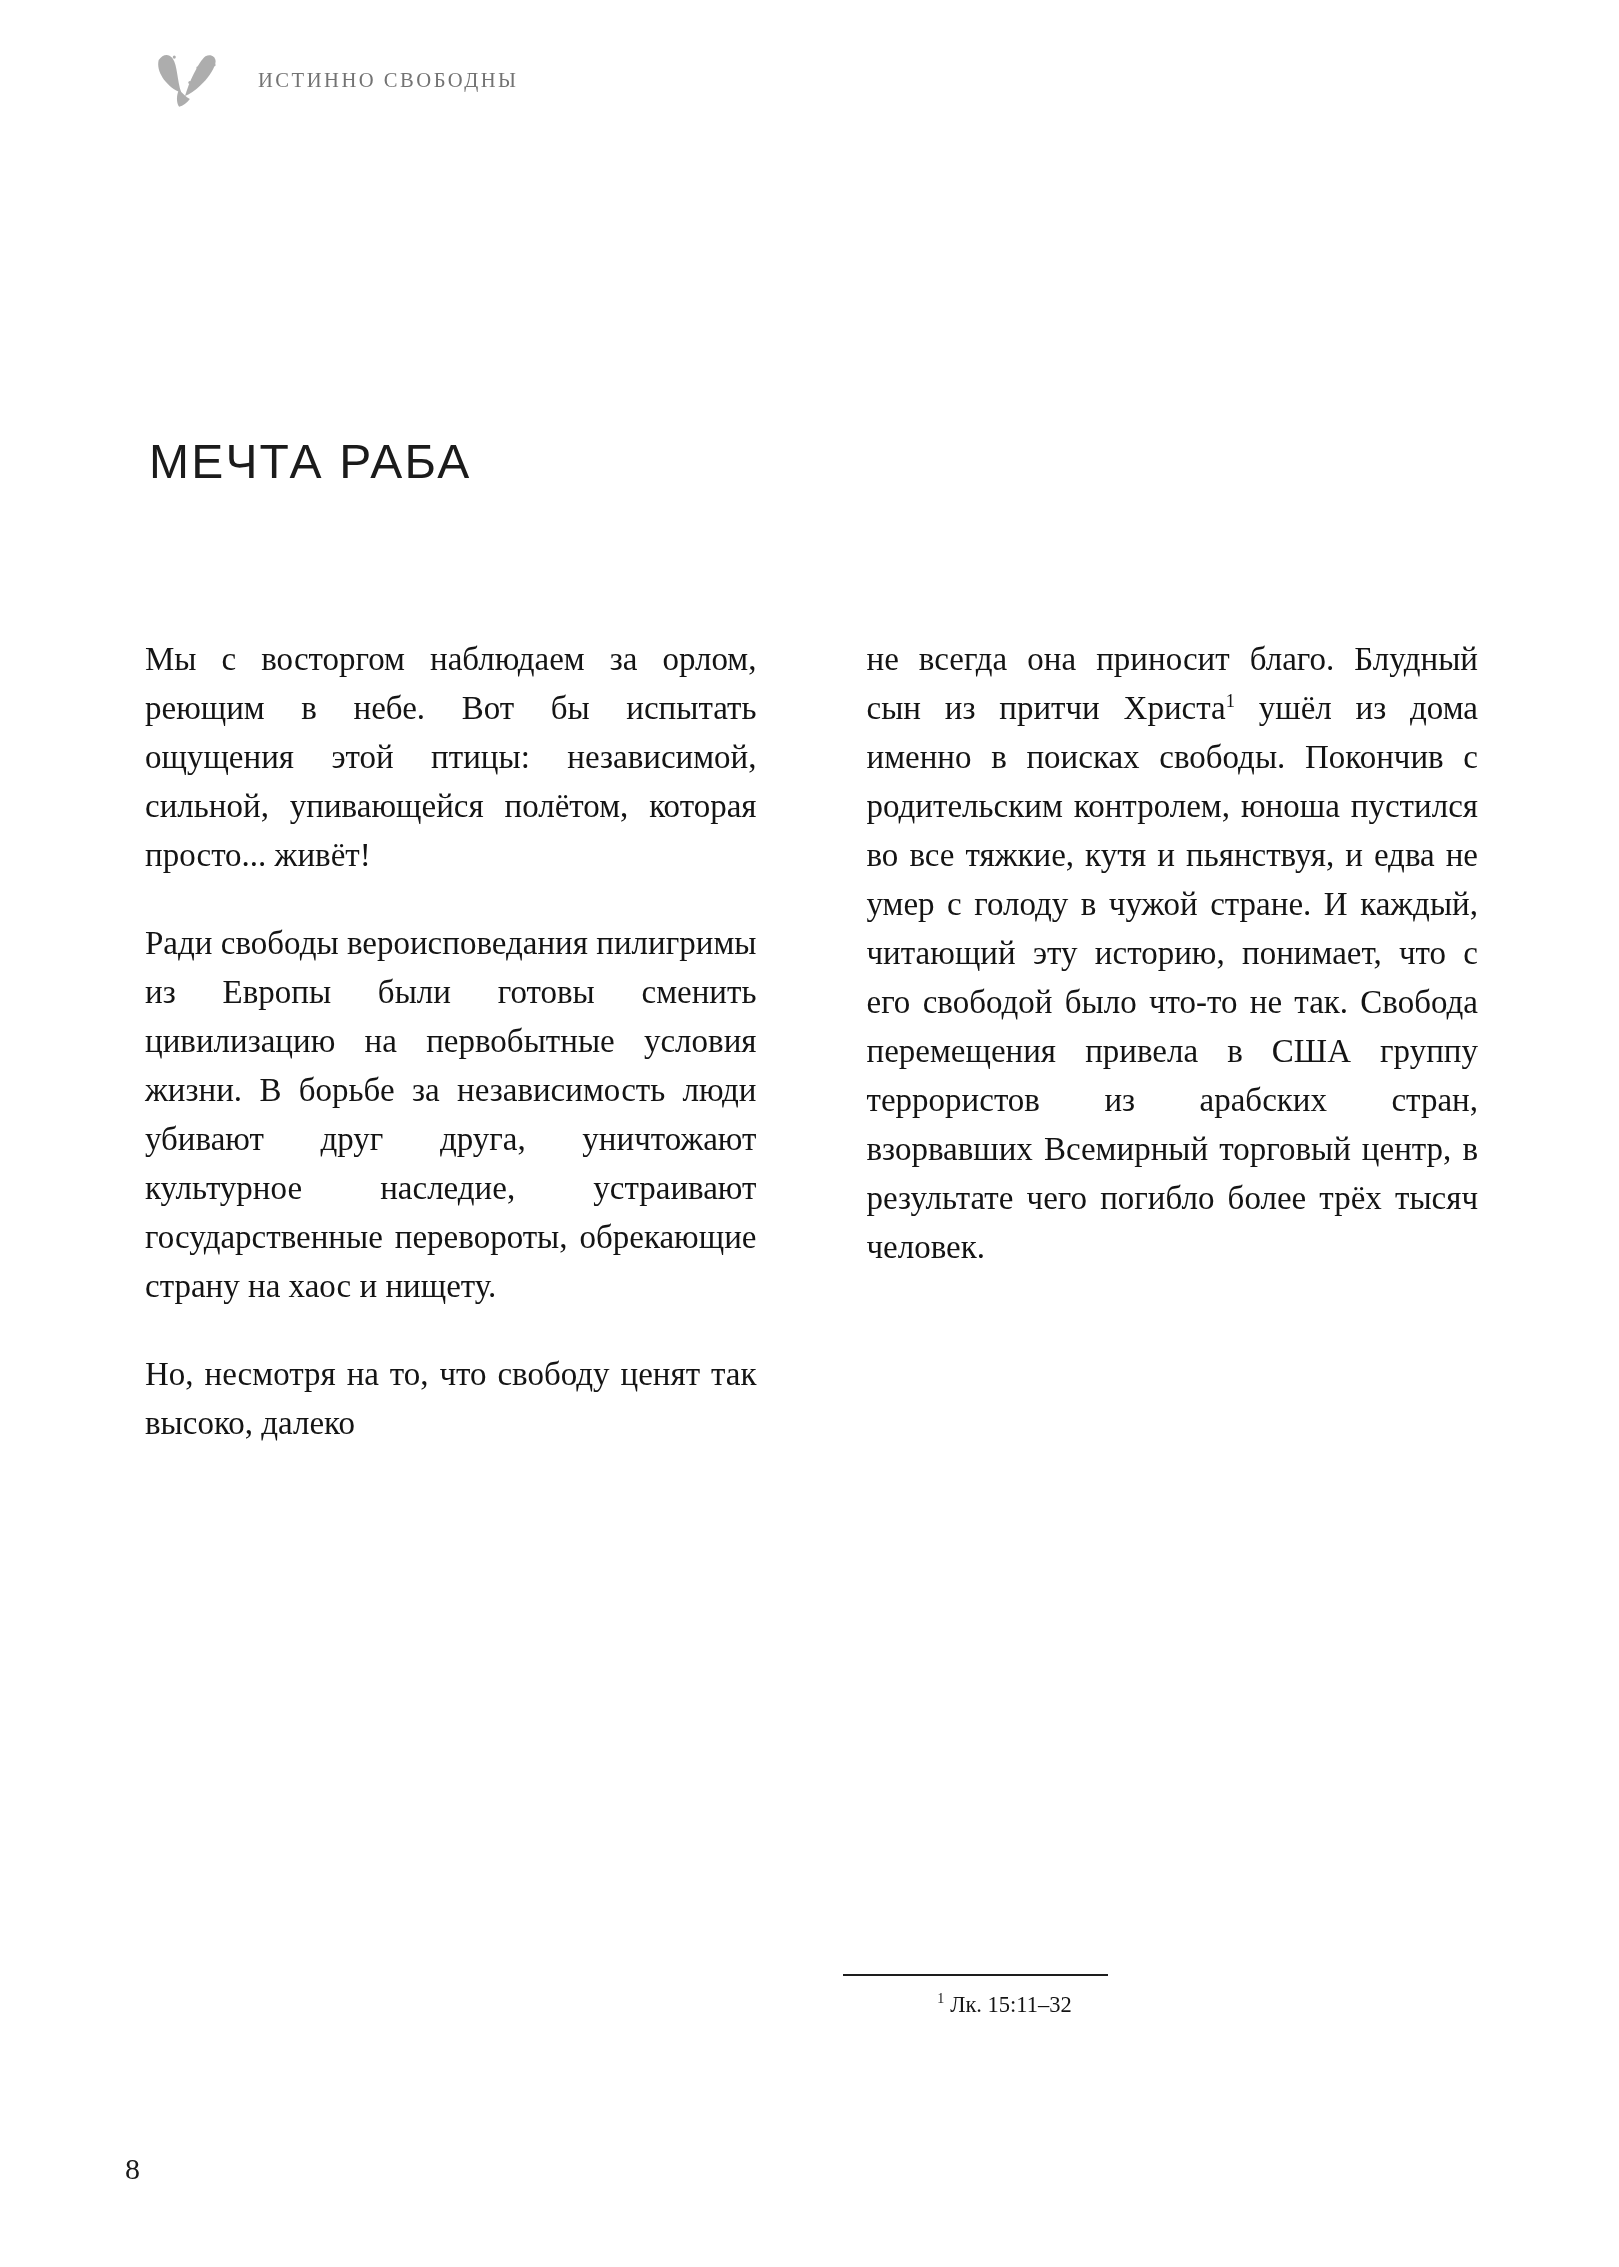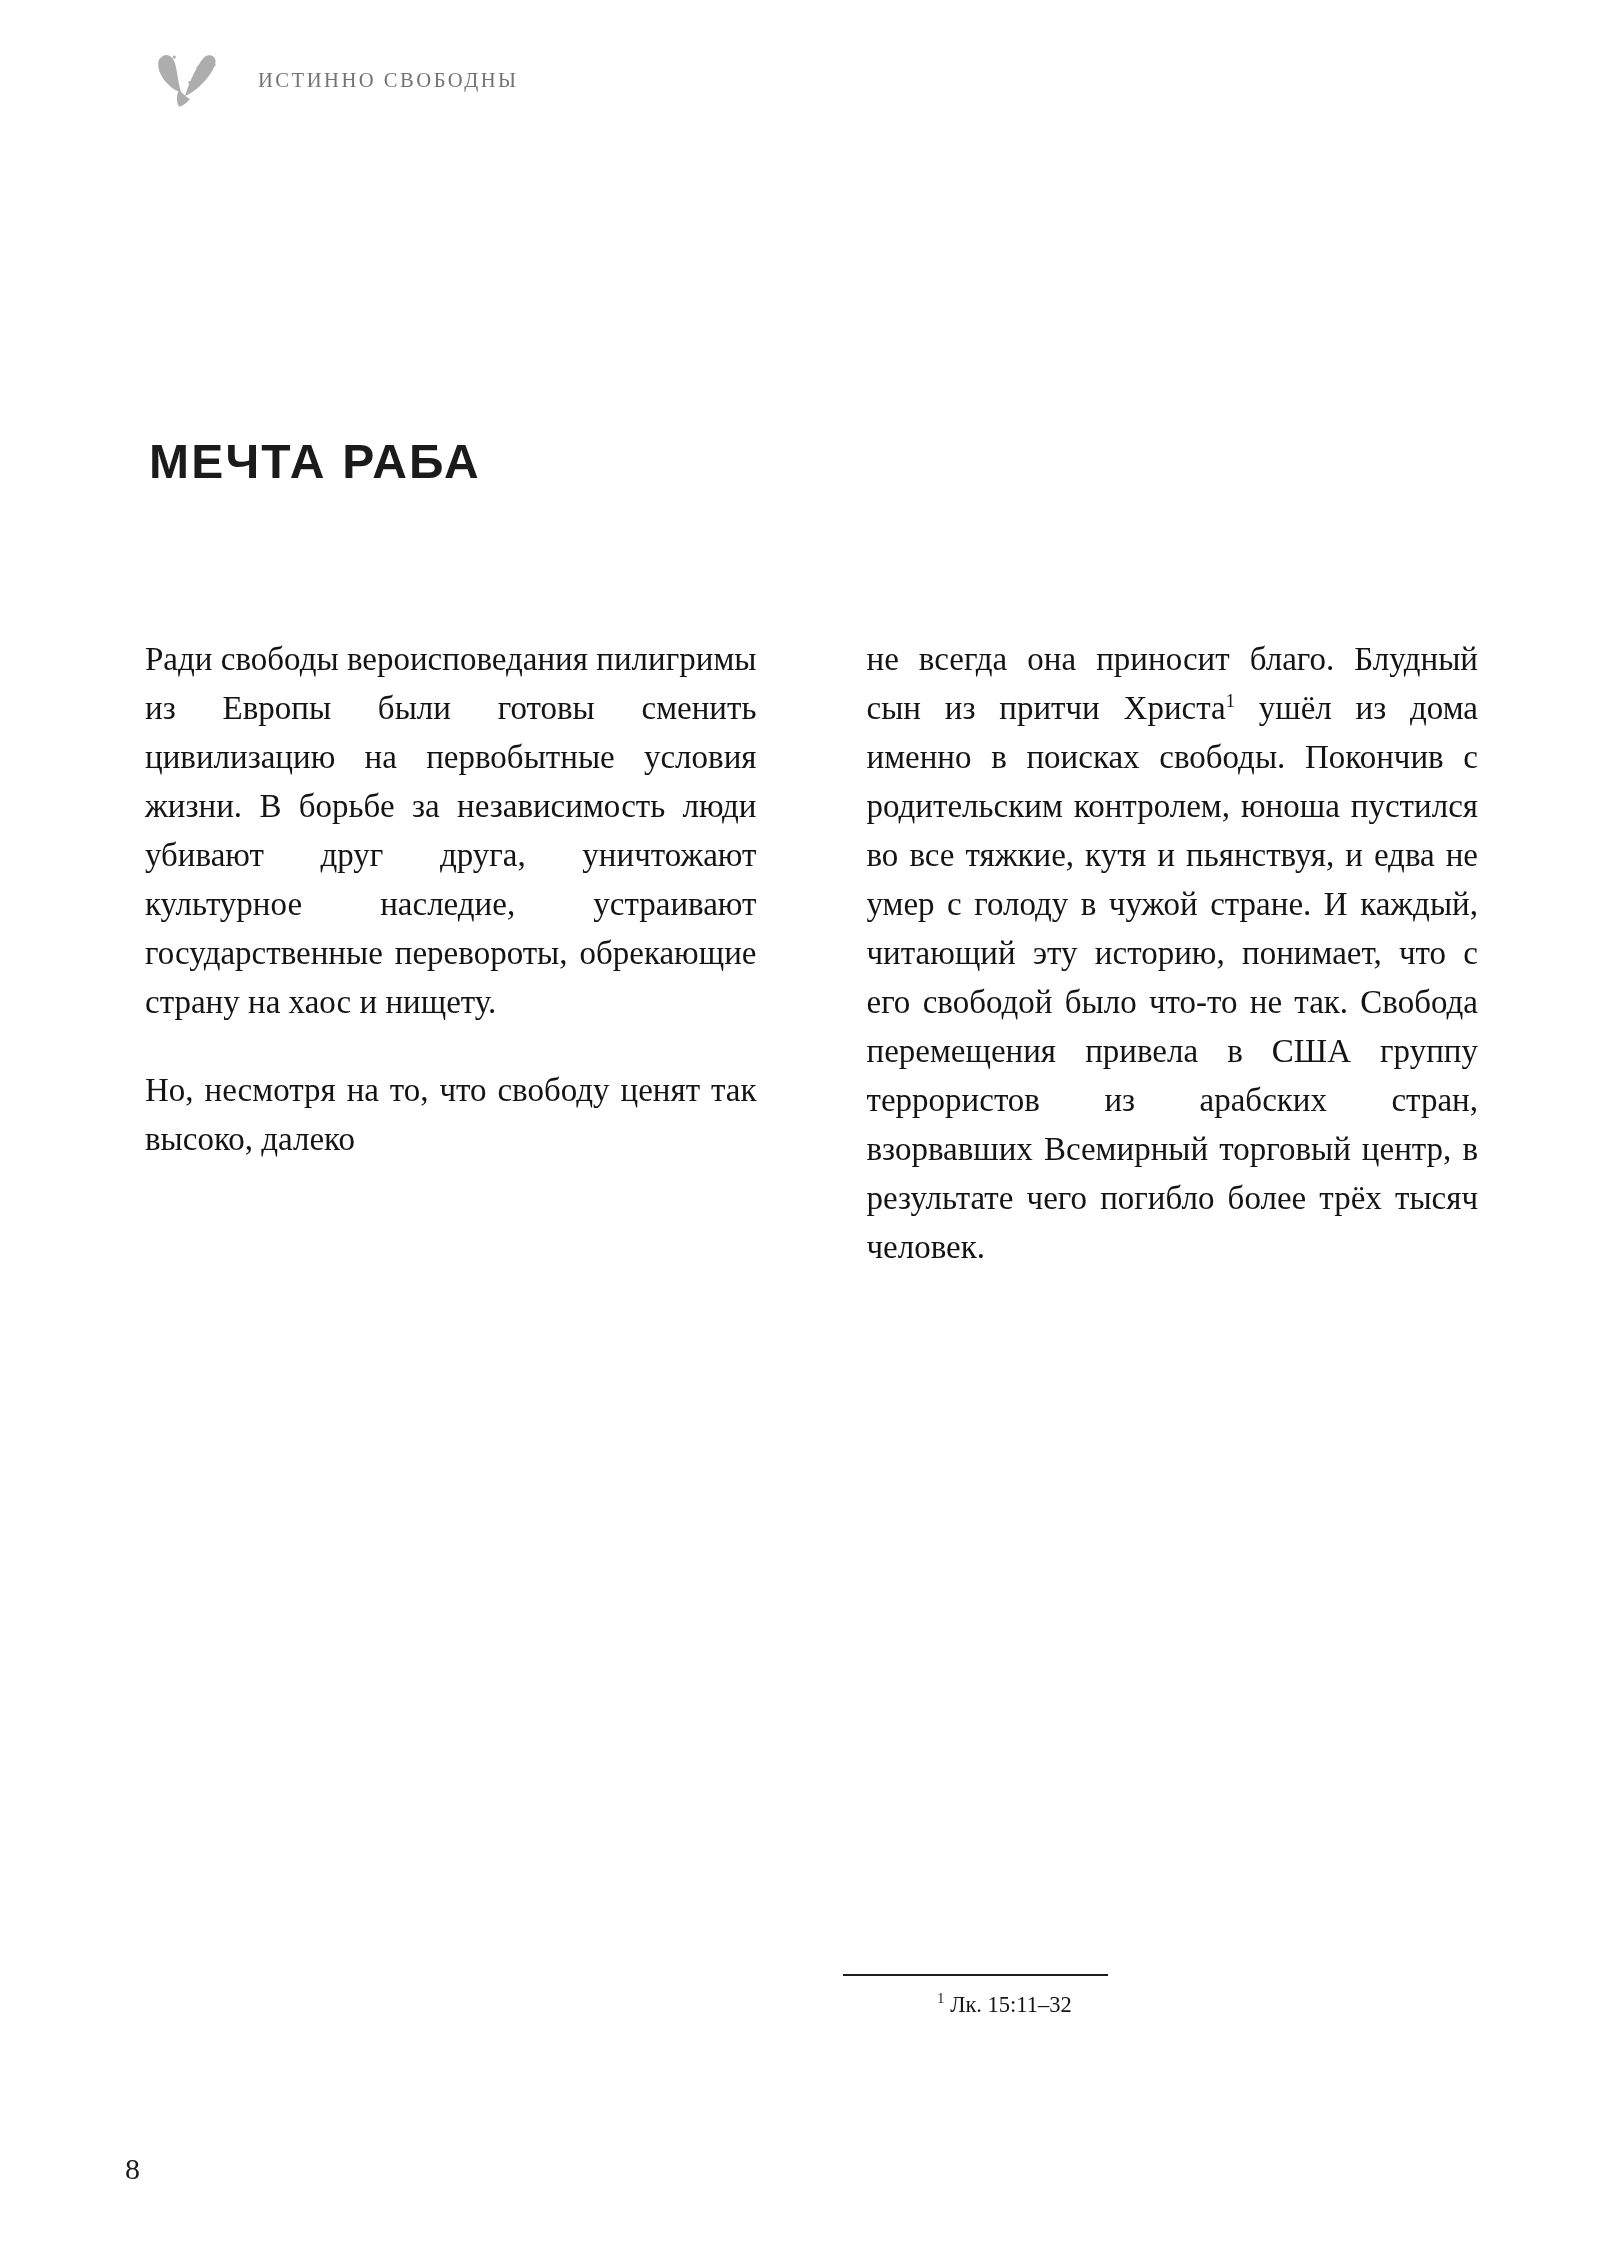--- a/index.html
+++ b/index.html
@@ -46,21 +46,21 @@
     font-weight: 400;
   }
 
   
   .chapter-title {
     position: absolute;
     left: 149px;
     top: 406px;
     font-family: "Liberation Sans", "DejaVu Sans", sans-serif;
     font-size: 48px;
-    font-weight: 700;
+    font-weight: 400;
     letter-spacing: 2.2px;
     color: #1b1b1b;
     line-height: 1;
   }
 
   
   .columns {
     position: absolute;
     left: 145px;
     top: 635px;
@@ -159,20 +159,21 @@
       </svg>
     </span>
     <span class="running-head-title">ИСТИННО СВОБОДНЫ</span>
   </div>
 
   <h1 class="chapter-title">МЕЧТА РАБА</h1>
 
   <div class="columns">
 
     <div class="column">
+      <p class="body-par">Мы с восторгом наблюдаем за орлом, реющим в небе. Вот бы испытать ощущения этой птицы: независимой, сильной, упивающейся полётом, которая просто... живёт!</p>
       <p class="body-par">Ради свободы вероисповедания пилигримы из Европы были готовы сменить цивилизацию на первобытные условия жизни. В борьбе за независимость люди убивают друг друга, уничтожают культурное наследие, устраивают государственные перевороты, обрекающие страну на хаос и нищету.</p>
       <p class="body-par">Но, несмотря на то, что свободу ценят так высоко, далеко</p>
     </div>
 
     <div class="column">
       <p class="body-par">
         <span>не всегда она приносит благо. Блудный сын из притчи Христа</span><sup>1</sup><span> ушёл из дома именно в поисках свободы. Покончив с родительским контролем, юноша пустился во все тяжкие, кутя и пьянствуя, и едва не умер с голоду в чужой стране. И каждый, читающий эту историю, понимает, что с его свободой было что-то не так. Свобода перемещения привела в США группу террористов из арабских стран, взорвавших Всемирный торговый центр, в результате чего погибло более трёх тысяч человек.</span>
       </p>
     </div>
 

